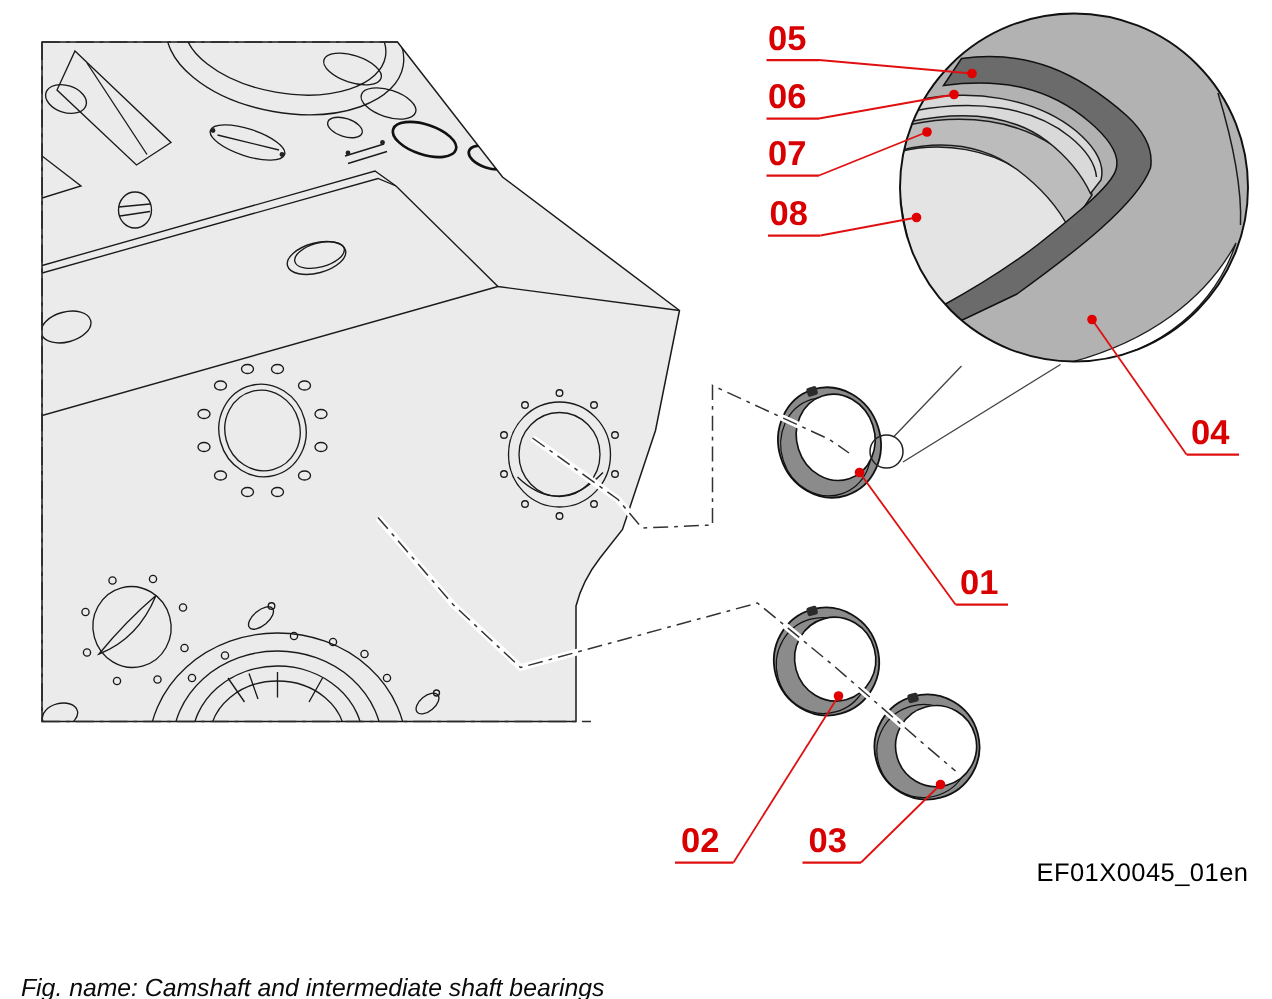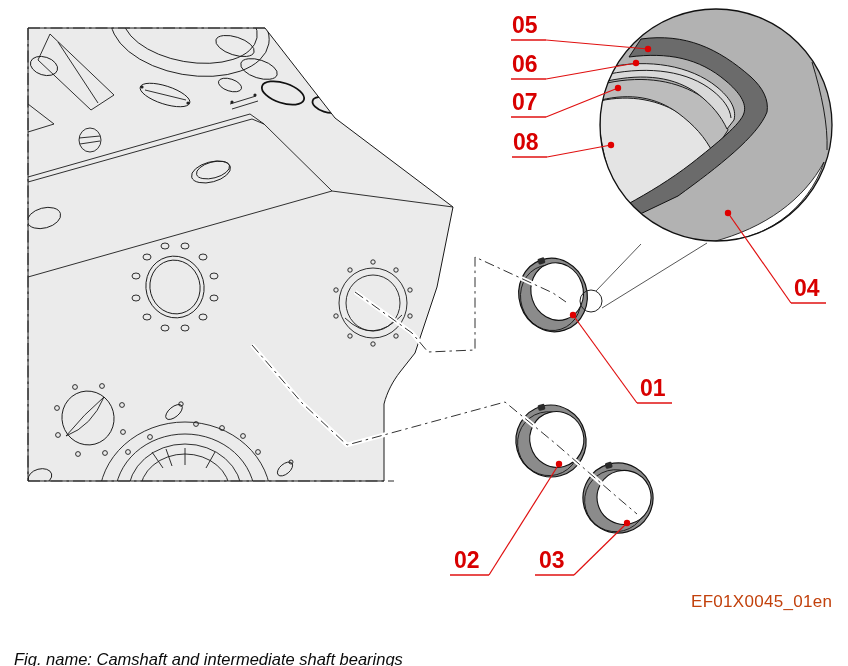--- a/index.html
+++ b/index.html
@@ -8,21 +8,21 @@
   svg{position:absolute;left:0;top:0;}
   .thin{fill:none;stroke:#1a1a1a;stroke-width:0.9;}
   .thick{fill:none;stroke:#111;stroke-width:1.8;}
   .dashdot{fill:none;stroke:#2a2a2a;stroke-width:1.1;stroke-dasharray:12 4 2.5 4;}
   .centerline{fill:none;stroke:#333;stroke-width:1;stroke-dasharray:10 4 2.5 4;}
   .casing{fill:none;stroke:#ffffff;stroke-width:4.5;}
   .leader{fill:none;stroke:#e01010;stroke-width:1.2;}
   .underline{stroke:#e01010;stroke-width:1.5;}
   .callout-text{font-family:"Liberation Sans",sans-serif;font-weight:bold;font-size:23px;fill:#d80000;}
   .lens-line{fill:none;stroke:#1c1c1c;stroke-width:1;}
-  .code-text{position:absolute;left:691px;top:592px;font-size:17px;letter-spacing:0.3px;color:#c2410c;}
+  .code-text{position:absolute;left:691px;top:572px;font-size:17px;letter-spacing:0.3px;color:#000000;}
   .caption-text{position:absolute;left:14px;top:650px;font-size:16.5px;font-style:italic;color:#0a0a0a;}
 </style>
 </head>
 <body>
 
 <div class="stage">
 <svg width="848" height="666" viewBox="0 0 848 666">
   <defs>
     <clipPath id="blockClip">
       <path d="M28,28 L265,28 L335,118 L453,207 L437,287 L415,353 L400,372 C393,381 387,392 384,404 L384,481 L28,481 Z"></path>

